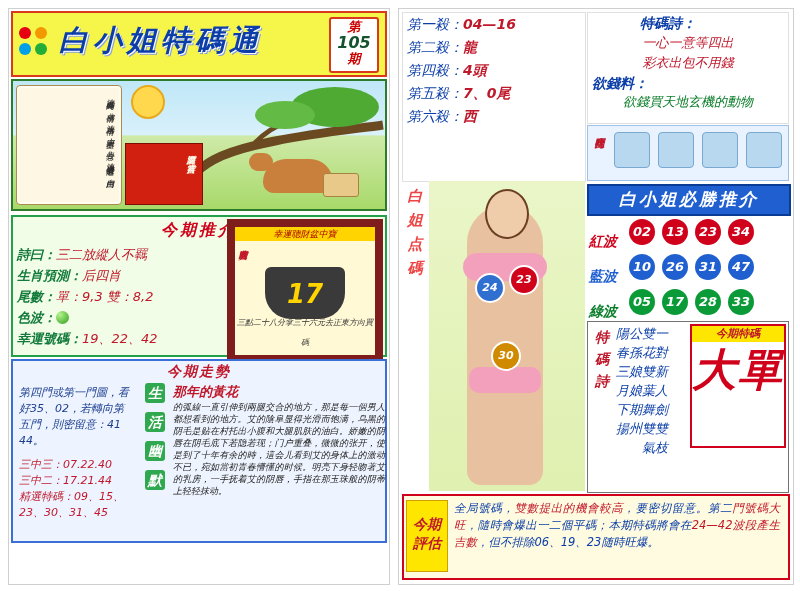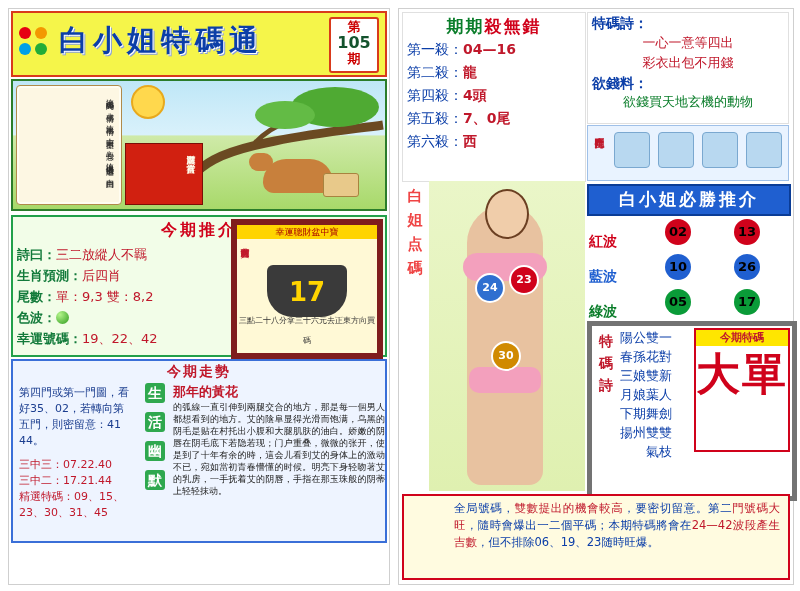--- a/index.html
+++ b/index.html
@@ -1,17 +1,17 @@
 <!DOCTYPE html>
 <html><head>
 <meta charset="utf-8">
 <style>
   html,body{margin:0;padding:0;background:#ffffff;}
   body{width:800px;height:591px;font-family:"DejaVu Sans","Liberation Sans",sans-serif;overflow:hidden;}
-  .page{position:relative;width:800px;height:520px;}
+  .page{position:relative;width:800px;height:520px;font-style:italic;}
 
   
   .left{position:absolute;left:8px;top:8px;width:380px;height:575px;background:#fff;border:1px solid #cfcfcf;}
   .masthead{position:relative;height:62px;background:#f5f54a;border:2px solid #d93a1b;margin:2px;overflow:hidden;}
   .mh-dots{position:absolute;left:6px;top:14px;width:34px;height:34px;}
   .mh-dots i{position:absolute;width:12px;height:12px;border-radius:50%;display:block;}
   .mh-title{position:absolute;left:46px;top:8px;font-size:29px;font-weight:bold;color:#0b3ea8;letter-spacing:5px;
             text-shadow:1px 1px 0 #fff,2px 2px 0 #8aa0d8;font-family:"DejaVu Sans","Liberation Sans",sans-serif;}
   .mh-issue{position:absolute;right:6px;top:4px;width:46px;height:52px;background:#ffffff;border:2px solid #d93a1b;border-radius:3px;
             text-align:center;font-size:13px;color:#c00;line-height:16px;font-weight:bold;}
@@ -29,21 +29,21 @@
   .cow:after{content:"";position:absolute;left:-14px;top:-6px;width:24px;height:18px;background:#c8803c;border-radius:10px;}
   .basket{position:absolute;right:26px;bottom:12px;width:34px;height:22px;background:#e8c98a;border:1px solid #a8833f;border-radius:3px;}
 
   .rec{margin:4px 2px 2px;border:2px solid #22a04a;background:#f2fde8;padding:2px 4px 4px;position:relative;min-height:132px;}
   .rec-h{text-align:center;font-size:16px;font-weight:bold;color:#d0021b;letter-spacing:3px;padding:1px 0 3px;}
   .rec-l{width:224px;font-size:13px;color:#1a1a1a;line-height:21px;}
   .rec-l .k{color:#127a3a;font-weight:bold;}
   .rec-l .v{color:#c0182b;}
   .ball{display:inline-block;width:13px;height:13px;border-radius:50%;vertical-align:-2px;margin-right:3px;
         background:radial-gradient(circle at 30% 28%,#b4f58b,#2f9b1e);}
-  .pot{position:absolute;right:2px;top:2px;width:140px;height:128px;border:6px solid #7f1d1d;background:#fff9d6;}
+  .pot{position:absolute;right:2px;top:2px;width:140px;height:128px;border:8px solid #7f1d1d;background:#fff9d6;}
   .pot-top{position:absolute;left:0;top:0;width:100%;height:14px;background:#ffd400;color:#a00;font-size:9px;text-align:center;line-height:14px;}
   .pot-v{position:absolute;left:2px;top:16px;font-size:9px;color:#c0182b;writing-mode:vertical-rl;line-height:12px;}
   .pot-body{position:absolute;left:30px;top:40px;width:80px;height:52px;background:#3a3a3a;border-radius:6px 6px 26px 26px;}
   .pot-num{position:absolute;left:0;top:12px;width:80px;text-align:center;font-size:26px;color:#ffd400;font-weight:bold;}
   .pot-cap{position:absolute;left:0;bottom:2px;width:100%;text-align:center;font-size:8px;color:#333;line-height:20px;}
 
   .trend{margin:2px;border:2px solid #3a6fd8;background:#eef4ff;height:176px;position:relative;padding:2px;}
   .trend-h{text-align:center;font-size:14px;font-weight:bold;color:#c0182b;letter-spacing:2px;}
   .trend-l{position:absolute;left:6px;top:24px;width:120px;font-size:11px;line-height:16px;color:#1a3d8f;}
   .trend-l .red{color:#c0182b;}
@@ -56,21 +56,21 @@
   .right{position:absolute;left:398px;top:8px;width:394px;height:575px;background:#fff;border:1px solid #cfcfcf;}
   .kill{position:absolute;left:3px;top:3px;width:182px;height:168px;background:#fff;border:1px solid #e0e0e0;}
   .kill-h{text-align:center;font-size:17px;font-weight:bold;letter-spacing:2px;padding-top:2px;}
   .kill-h .g{color:#0a7d2a;}
   .kill-h .r{color:#d0021b;}
   .kill-row{font-size:14px;padding:2px 0 2px 4px;color:#0b3ea8;line-height:19px;}
   .kill-row b{color:#c0182b;}
   .kill-row .blue{color:#0b3ea8;}
 
   .poem{position:absolute;left:188px;top:3px;width:200px;height:110px;background:#fff;border:1px solid #e0e0e0;}
-  .poem-h{font-size:14px;font-weight:bold;color:#0b3ea8;padding:2px 0 0 4px;}
+  .poem-h{font-size:14px;font-weight:bold;color:#0b3ea8;padding:2px 0 0 4px;margin-left:48px;}
   .poem-l{text-align:center;font-size:13px;color:#c0182b;line-height:20px;}
   .poem-sub{font-size:14px;font-weight:bold;color:#0b3ea8;padding:2px 0 0 4px;}
   .poem-sub2{text-align:center;font-size:13px;color:#0a7d2a;}
 
   .wang{position:absolute;left:188px;top:116px;width:200px;height:54px;background:#e9f3ff;border:1px solid #9fc0e8;}
   .wang-t{position:absolute;left:2px;top:4px;width:16px;font-size:10px;color:#c0182b;writing-mode:vertical-rl;line-height:14px;font-weight:bold;}
   .wang-icons{position:absolute;left:26px;top:6px;display:flex;gap:8px;}
   .wang-icons i{display:block;width:34px;height:34px;border-radius:4px;background:#b8d8f0;border:1px solid #7aa8d0;}
 
   .bjdm{position:absolute;left:3px;top:175px;width:26px;height:160px;background:#fff;}
@@ -83,26 +83,26 @@
   .lady .b1,.lady .b2,.lady .b3{position:absolute;width:26px;height:26px;border-radius:50%;color:#fff;font-size:11px;font-weight:bold;text-align:center;line-height:26px;border:2px solid #fff;}
   .lady .b1{left:46px;top:92px;background:#2f6fd0;}
   .lady .b2{left:80px;top:84px;background:#d0021b;}
   .lady .b3{left:62px;top:160px;background:#d08a00;}
 
   .bsjt{position:absolute;left:188px;top:175px;width:200px;height:28px;background:#1f5fd0;border:2px solid #0a3c96;}
   .bsjt span{display:block;text-align:center;color:#fff;font-size:17px;font-weight:bold;letter-spacing:3px;line-height:26px;}
   .wave{position:absolute;left:188px;width:200px;height:30px;}
   .wave .lab{position:absolute;left:2px;top:4px;font-size:14px;font-weight:bold;margin-top:12px;}
   .wave .nums{position:absolute;left:42px;top:2px;display:flex;gap:7px;}
-  .wave .nums b{display:block;width:26px;height:26px;border-radius:50%;color:#000000;font-size:13px;font-weight:bold;text-align:center;line-height:26px;margin-left:36px;}
+  .wave .nums b{display:block;width:26px;height:26px;border-radius:50%;color:#ffffff;font-size:13px;font-weight:bold;text-align:center;line-height:26px;}
   .w-red .lab{color:#d0021b;} .w-red b{background:#d0021b;}
   .w-blue .lab{color:#1f5fd0;} .w-blue b{background:#1f5fd0;}
   .w-green .lab{color:#0a7d2a;} .w-green b{background:#0a9b38;}
 
-  .tmshi{position:absolute;left:188px;top:312px;width:200px;height:170px;background:#fff;border:5px solid #737373;}
+  .tmshi{position:absolute;left:188px;top:312px;width:200px;height:170px;background:#fff;border:1px solid #737373;}
   .tm-left{position:absolute;left:2px;top:4px;width:24px;font-size:14px;font-weight:bold;color:#c0182b;text-align:center;line-height:22px;}
   .tm-poem{position:absolute;left:28px;top:2px;width:76px;font-size:13px;color:#0b3ea8;line-height:19px;}
   .tm-box{position:absolute;right:2px;top:2px;width:92px;height:120px;border:2px solid #d0021b;background:#fff;}
   .tm-box .hd{background:#ffe600;color:#c0182b;font-size:11px;text-align:center;line-height:16px;font-weight:bold;}
   .tm-box .big{font-size:44px;color:#d0021b;font-weight:bold;text-align:center;line-height:48px;letter-spacing:2px;padding-top:4px;}
 
   .assess{position:absolute;left:3px;bottom:4px;width:384px;height:82px;background:#fffbe0;border:2px solid #d0021b;}
   .as-l{position:absolute;left:2px;top:4px;width:42px;height:72px;background:#ffe600;border:1px solid #d0a000;font-size:14px;font-weight:bold;color:#c0182b;text-align:center;line-height:19px;padding-top:14px;box-sizing:border-box;}
   .as-t{position:absolute;left:50px;top:4px;width:326px;font-size:11.5px;line-height:17px;color:#0b3ea8;text-align:justify;}
   .as-t .r{color:#c0182b;}
@@ -188,23 +188,20 @@
         <span>默</span>
       </div>
       <div class="story-h">那年的黃花</div>
       <div class="story">的弧線一直引伸到兩腿交合的地方，那是每一個男人都想看到的地方。艾的陰阜显得光滑而饱满，乌黑的阴毛是贴在村托出小腹和大腿肌肤的油白。娇嫩的阴唇在阴毛底下若隐若现；门户重叠，微微的张开，使是到了十年有余的時，這会儿看到艾的身体上的激动不已，宛如當初青春懵懂的时候。明亮下身轻吻著艾的乳房，一手抚着艾的阴唇，手指在那玉珠般的阴蒂上轻轻抹动。</div>
     </div>
   </div>
 
   <div class="right">
 
     <div class="kill">
-      <div class="kill-h">
-        <span class="g">期期</span><span class="r">殺無錯</span>
-      </div>
       <div class="kill-row"><span class="blue">第一殺：</span><b>04—16</b></div>
       <div class="kill-row"><span class="blue">第二殺：</span><b>龍</b></div>
       <div class="kill-row"><span class="blue">第四殺：</span><b>4頭</b></div>
       <div class="kill-row"><span class="blue">第五殺：</span><b>7、0尾</b></div>
       <div class="kill-row"><span class="blue">第六殺：</span><b>西</b></div>
     </div>
 
     <div class="poem">
       <div class="poem-h">特碼詩：</div>
       <div class="poem-l">一心一意等四出</div>
@@ -280,18 +277,19 @@
         <div>揚州雙雙</div>
         <div>　　氣枝</div>
       </div>
       <div class="tm-box">
         <div class="hd">今期特碼</div>
         <div class="big">大單</div>
       </div>
     </div>
 
     <div class="assess">
+      <div class="as-l">今期評估</div>
       <div class="as-t">
         <span>全局號碼，</span><span class="r">雙數提出的機會較高</span><span>，要密切留意。第二</span><span class="r">門號碼大旺</span><span>，隨時會爆出一二個平碼；本期特碼將會在</span><span class="r">24—42波段產生吉數</span><span>，但不排除06、19、23随時旺爆。</span>
       </div>
     </div>
   </div>
 </div>
 
 </body></html>

